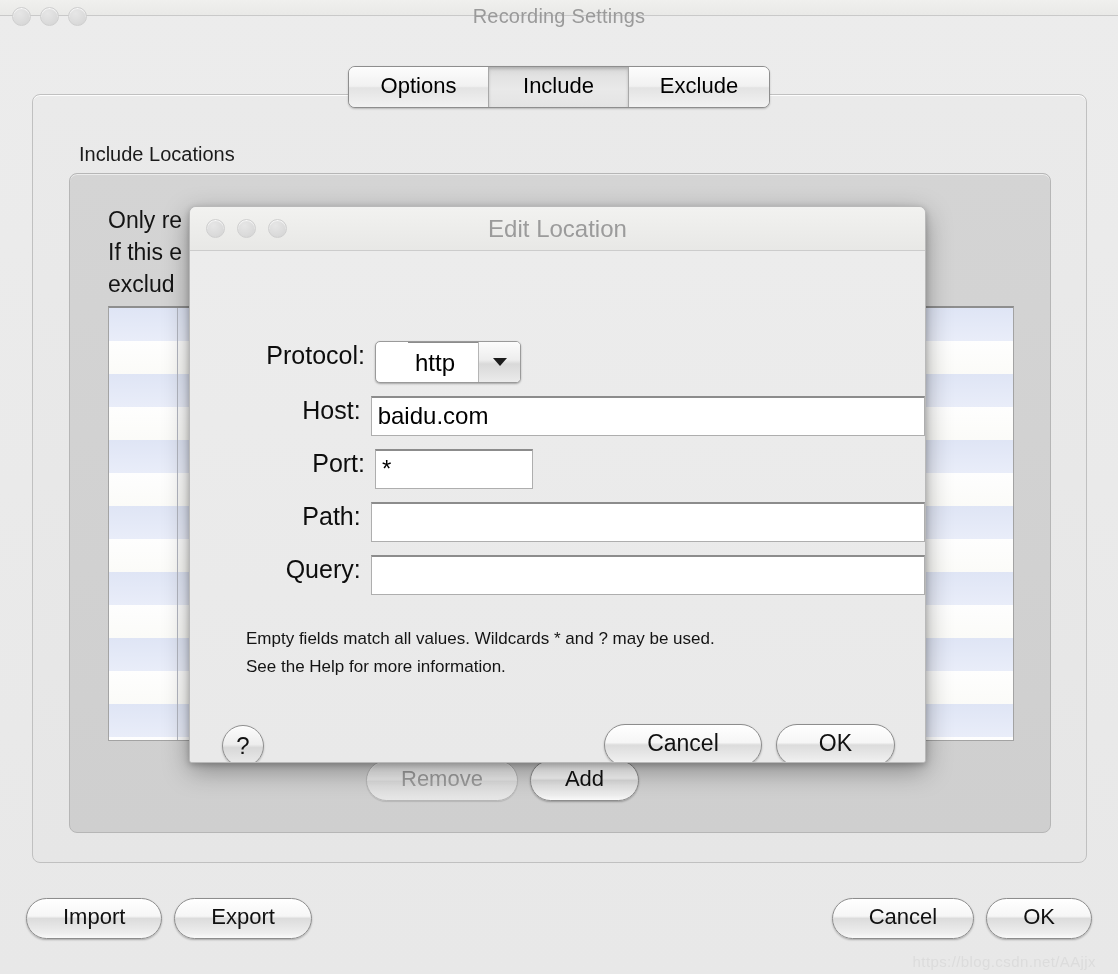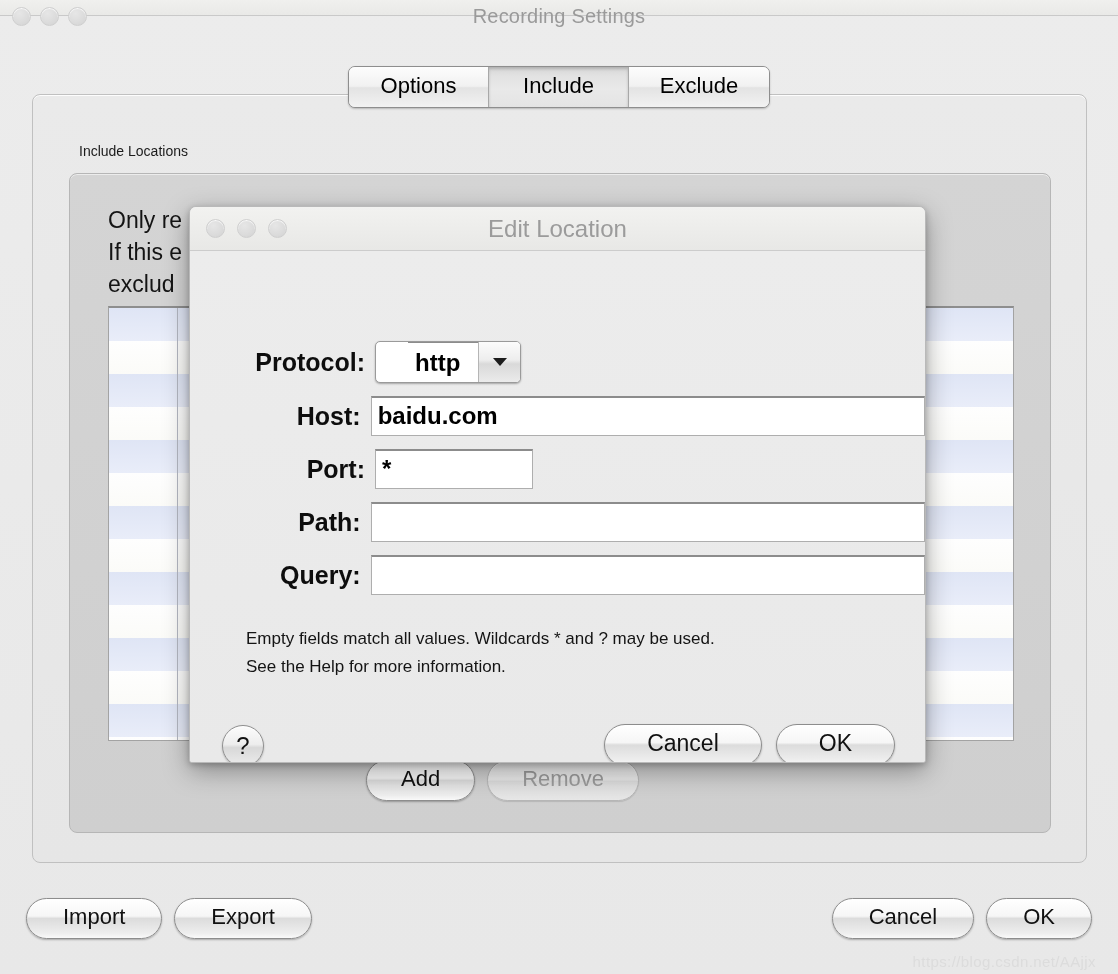--- a/index.html
+++ b/index.html
@@ -87,21 +87,21 @@
     left: 32px; top: 94px;
     width: 1055px; height: 769px;
     background: linear-gradient(to bottom, #eaeaea 0%, #e6e6e6 100%);
     border: 1px solid #c0c0c0;
     border-radius: 8px;
     box-shadow: inset 0 1px 0 rgba(255,255,255,.9);
   }
   .group-label {
     position: absolute;
     left: 46px; top: 48px;
-    font-size: 14px;
+    font-size: 20px;
     color: #1b1b1b;
   }
 
   
   .inner-box {
     position: absolute;
     left: 36px; top: 78px;
     width: 982px; height: 660px;
     background: linear-gradient(to bottom, #d4d4d4 0%, #cfcfcf 100%);
     border: 1px solid #b6b6b6;
@@ -224,23 +224,21 @@
   .dlg-body {
     position: relative;
     height: 513px;
     background: linear-gradient(to bottom, #ececec 0%, #e9e9e9 100%);
   }
 
   
   .form { position: absolute; left: 0; top: 90px; width: 100%; }
   .row {
     display: flex;
-    align-items: center;
     margin-bottom: 13px;
-    font-weight: bold;
   }
   .row-label {
     width: 185px;
     text-align: right;
     padding-right: 10px;
     font-size: 25px;
     color: #0d0d0d;
   }
   .field {
     height: 40px;
@@ -367,22 +365,22 @@
             <div class="stripe even"></div>
             <div class="stripe odd"></div>
             <div class="stripe even"></div>
             <div class="stripe odd"></div>
             <div class="stripe even"></div>
           </div>
         <div class="col-divider"></div>
       </div>
 
       <div class="addremove">
+        <div class="pill disabled">Remove</div>
         <div class="pill">Add</div>
-        <div class="pill disabled">Remove</div>
       </div>
     </div>
   </div>
 
   <div class="bottom-left">
     <div class="pill">Import</div>
     <div class="pill">Export</div>
   </div>
   <div class="bottom-right">
     <div class="pill">Cancel</div>

